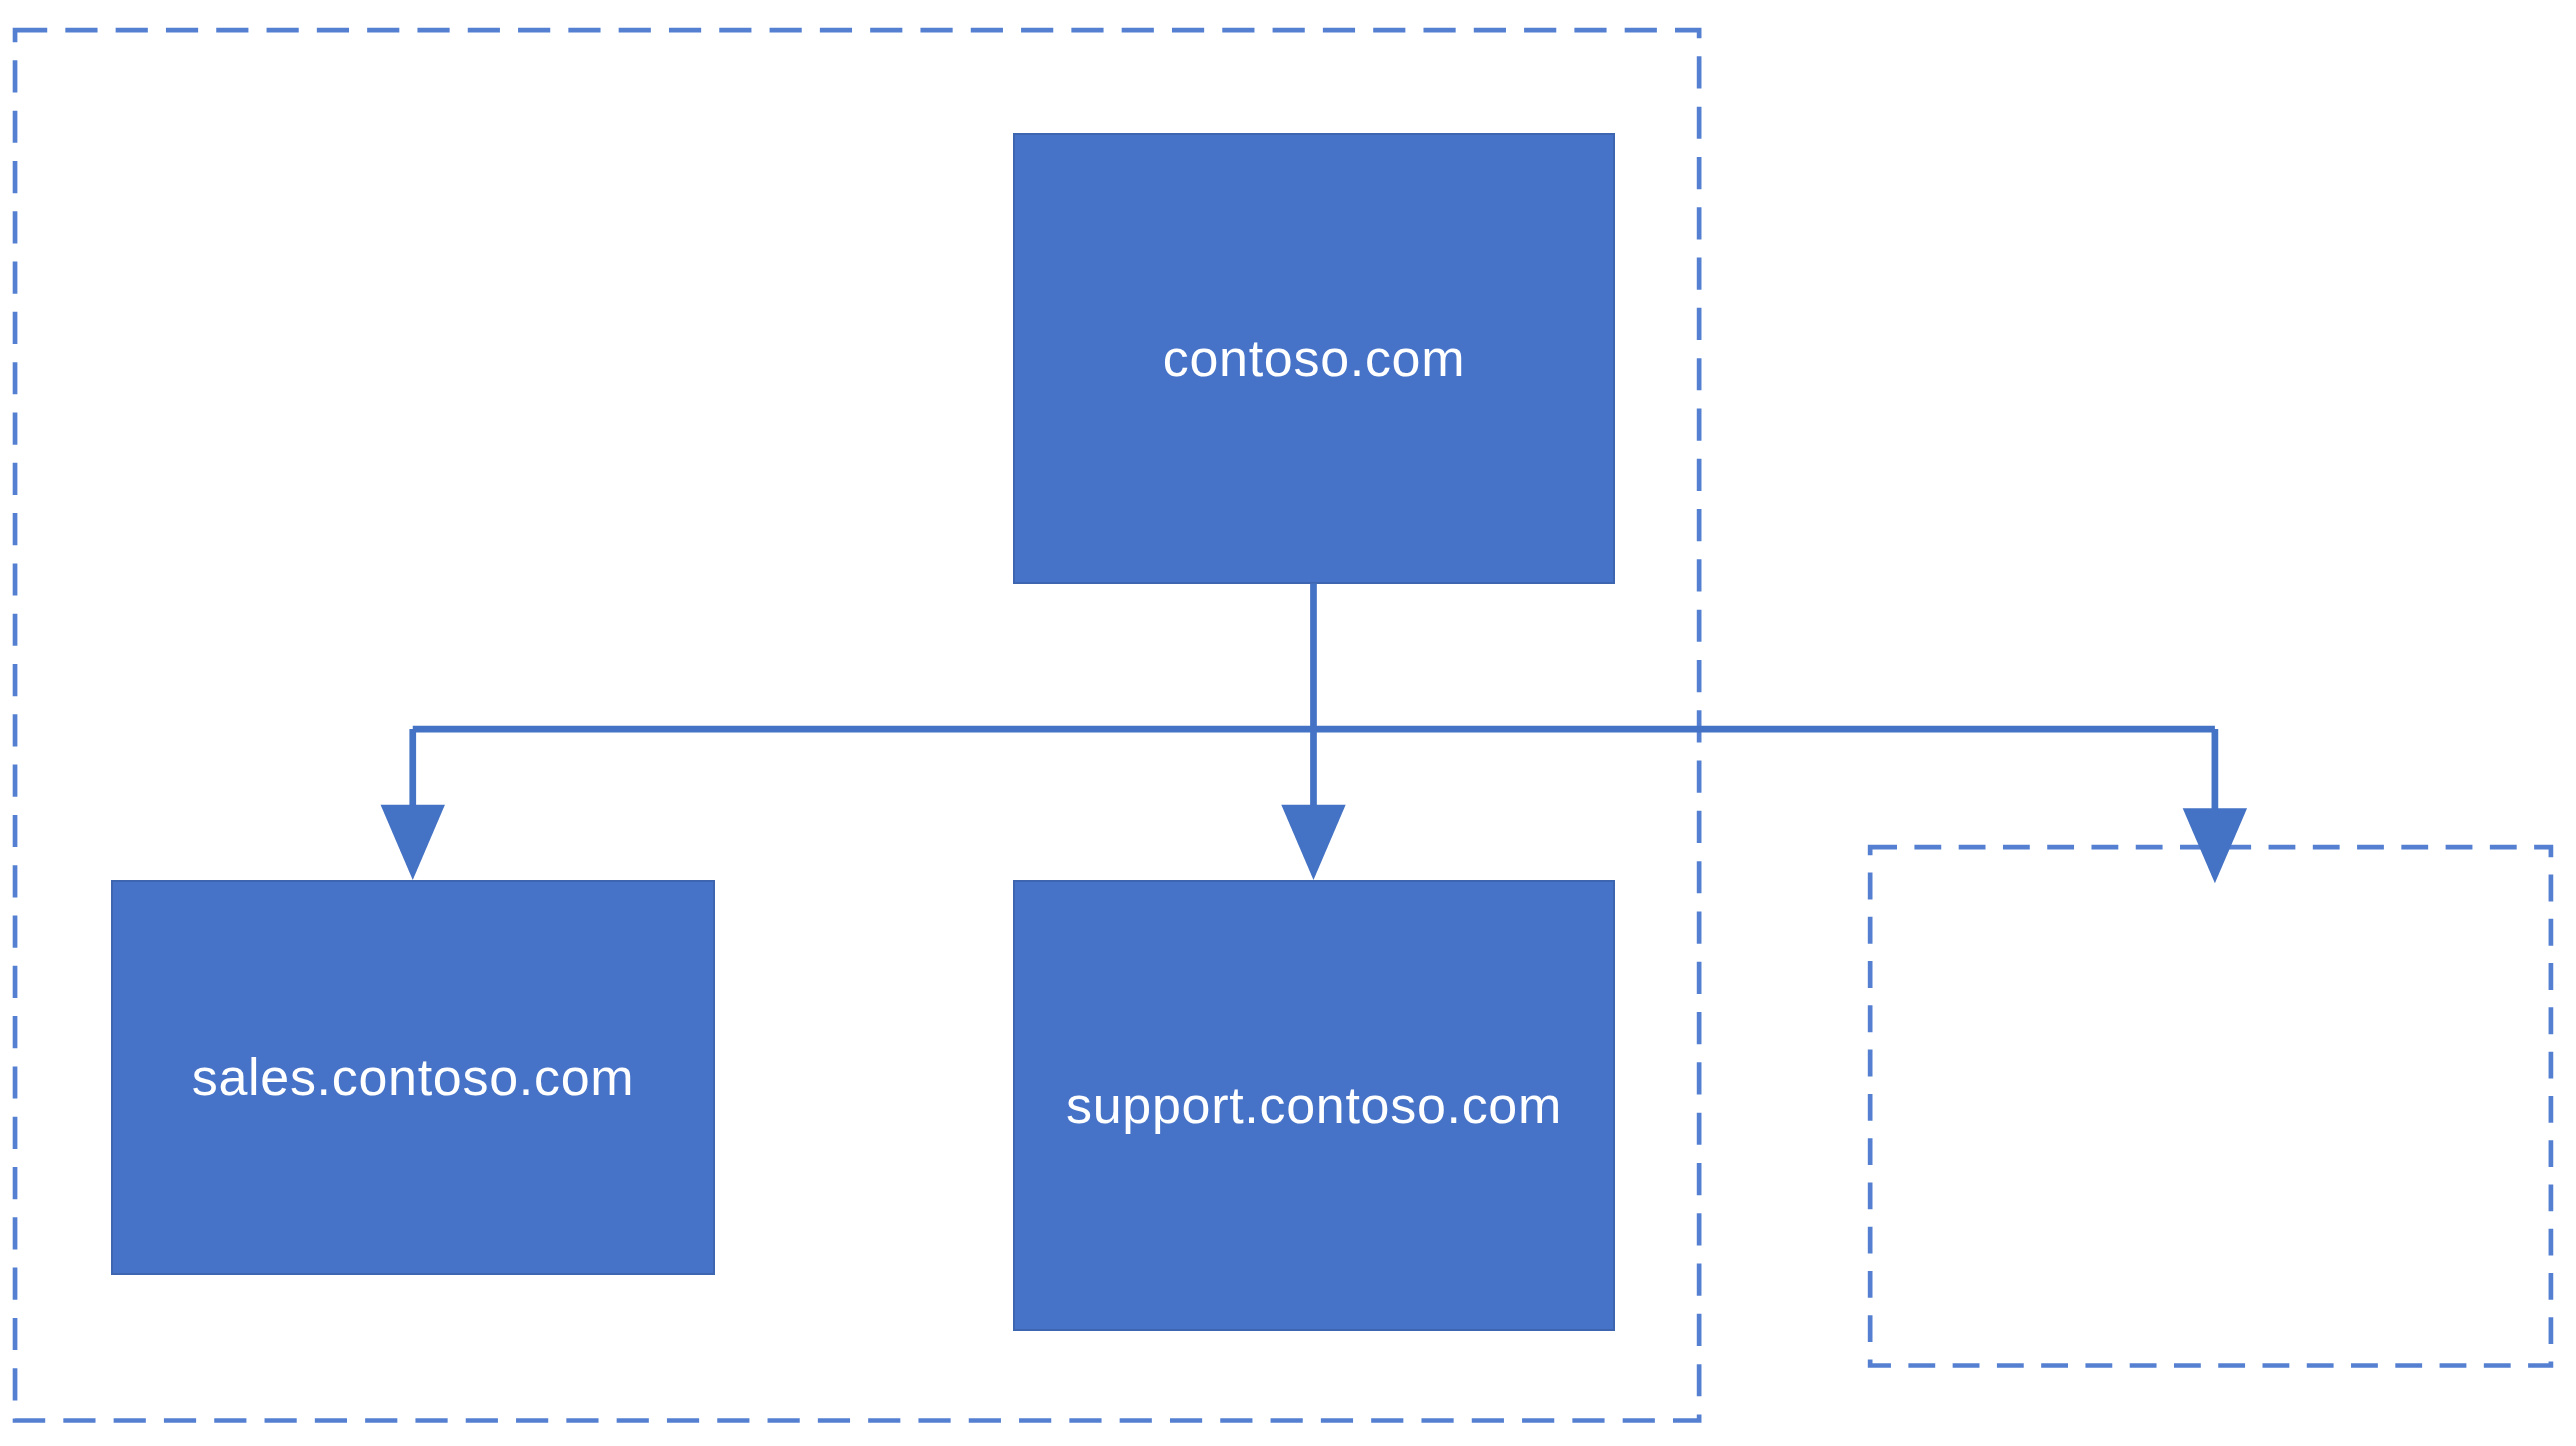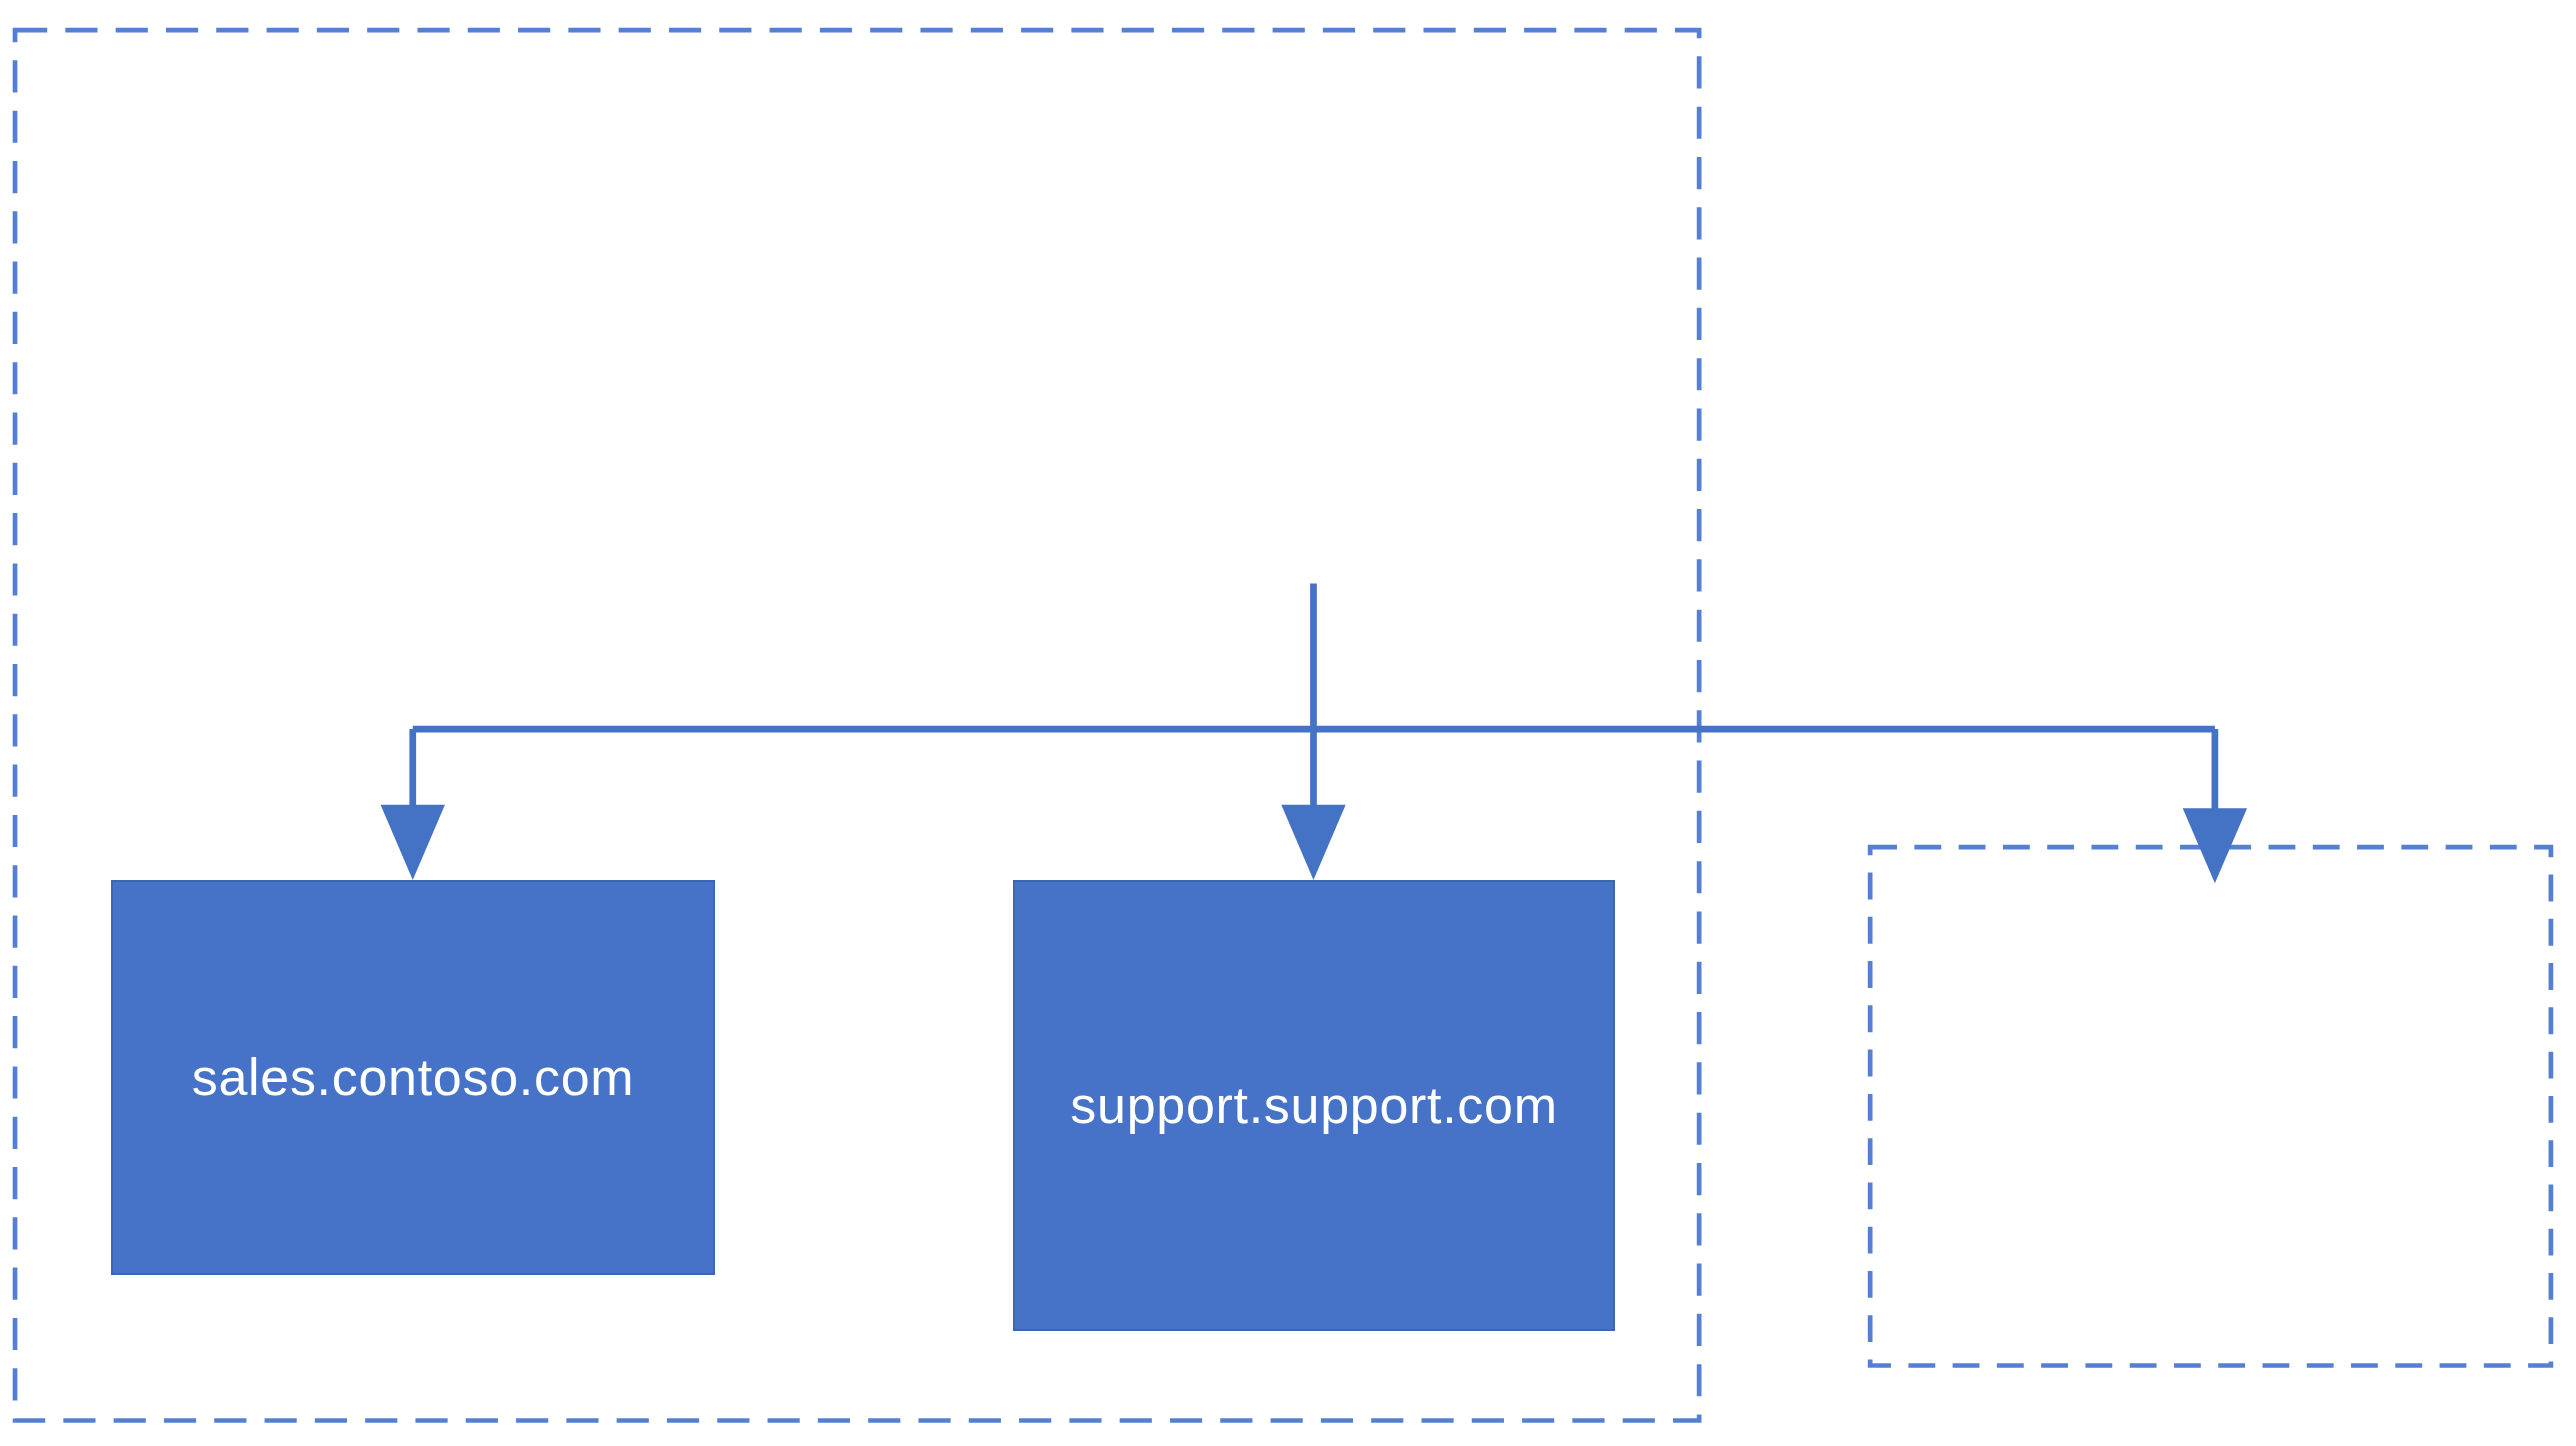--- a/index.html
+++ b/index.html
@@ -66,27 +66,30 @@
   .arrowhead {
     fill: var(--connector, #4472C4);
     stroke: none;
   }
 </style>
 </head>
 <body>
 
 <div class="canvas">
 
+  <div class="node blue" style="left:1013px; top:133px; width:602px; height:451px;">
+    <span class="node-label">contoso.com</span>
+  </div>
 
   <div class="node blue" style="left:111px; top:880px; width:604px; height:395px;">
     <span class="node-label">sales.contoso.com</span>
   </div>
 
   <div class="node blue" style="left:1013px; top:880px; width:602px; height:451px;">
-    <span class="node-label">support.support.com</span>
+    <span class="node-label">support.contoso.com</span>
   </div>
 
 
   <svg class="overlay" viewBox="0 0 3840 2156">
 
     <rect class="zone-rect zone-a" x="22" y="45" width="2511" height="2073"></rect>
 
     <rect class="zone-rect zone-b" x="2788" y="1263" width="1015" height="773"></rect>
 
     <path class="connector" d="M 615 1087 H 3302"></path>

